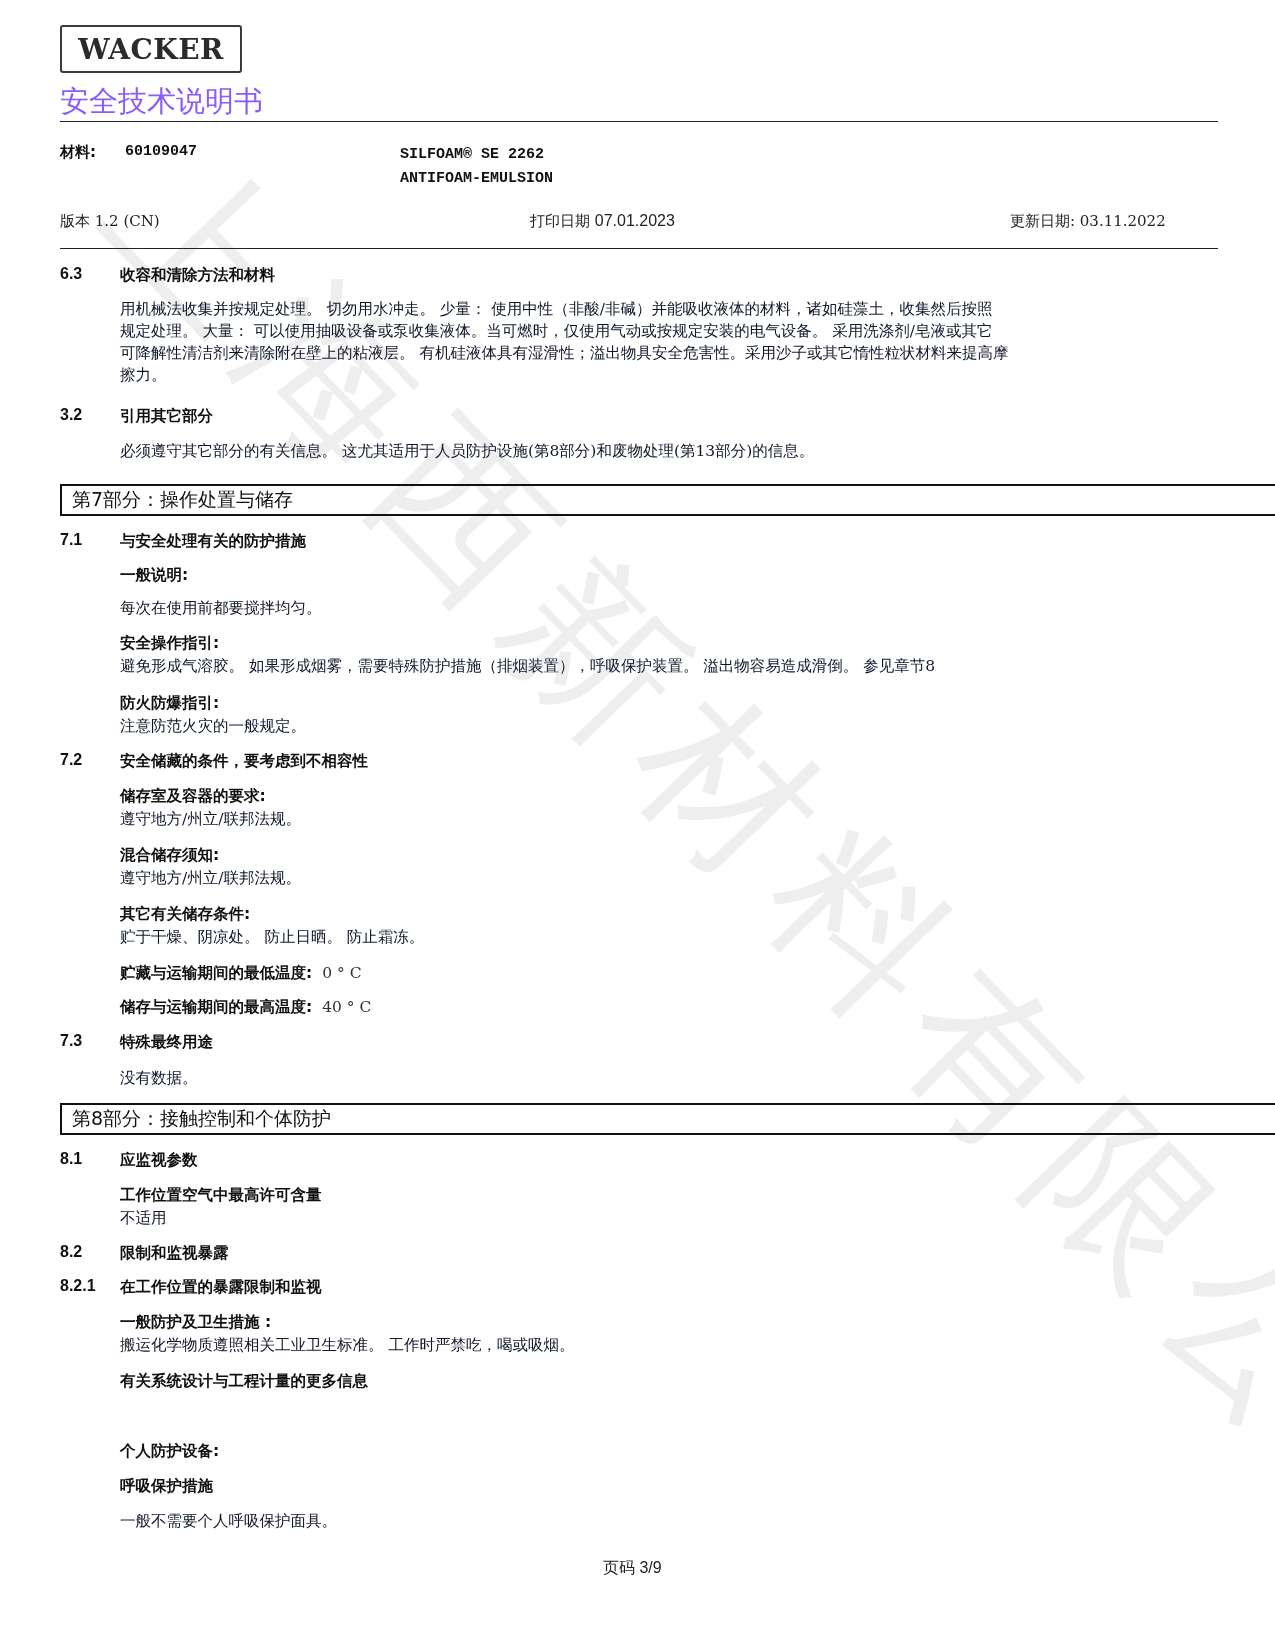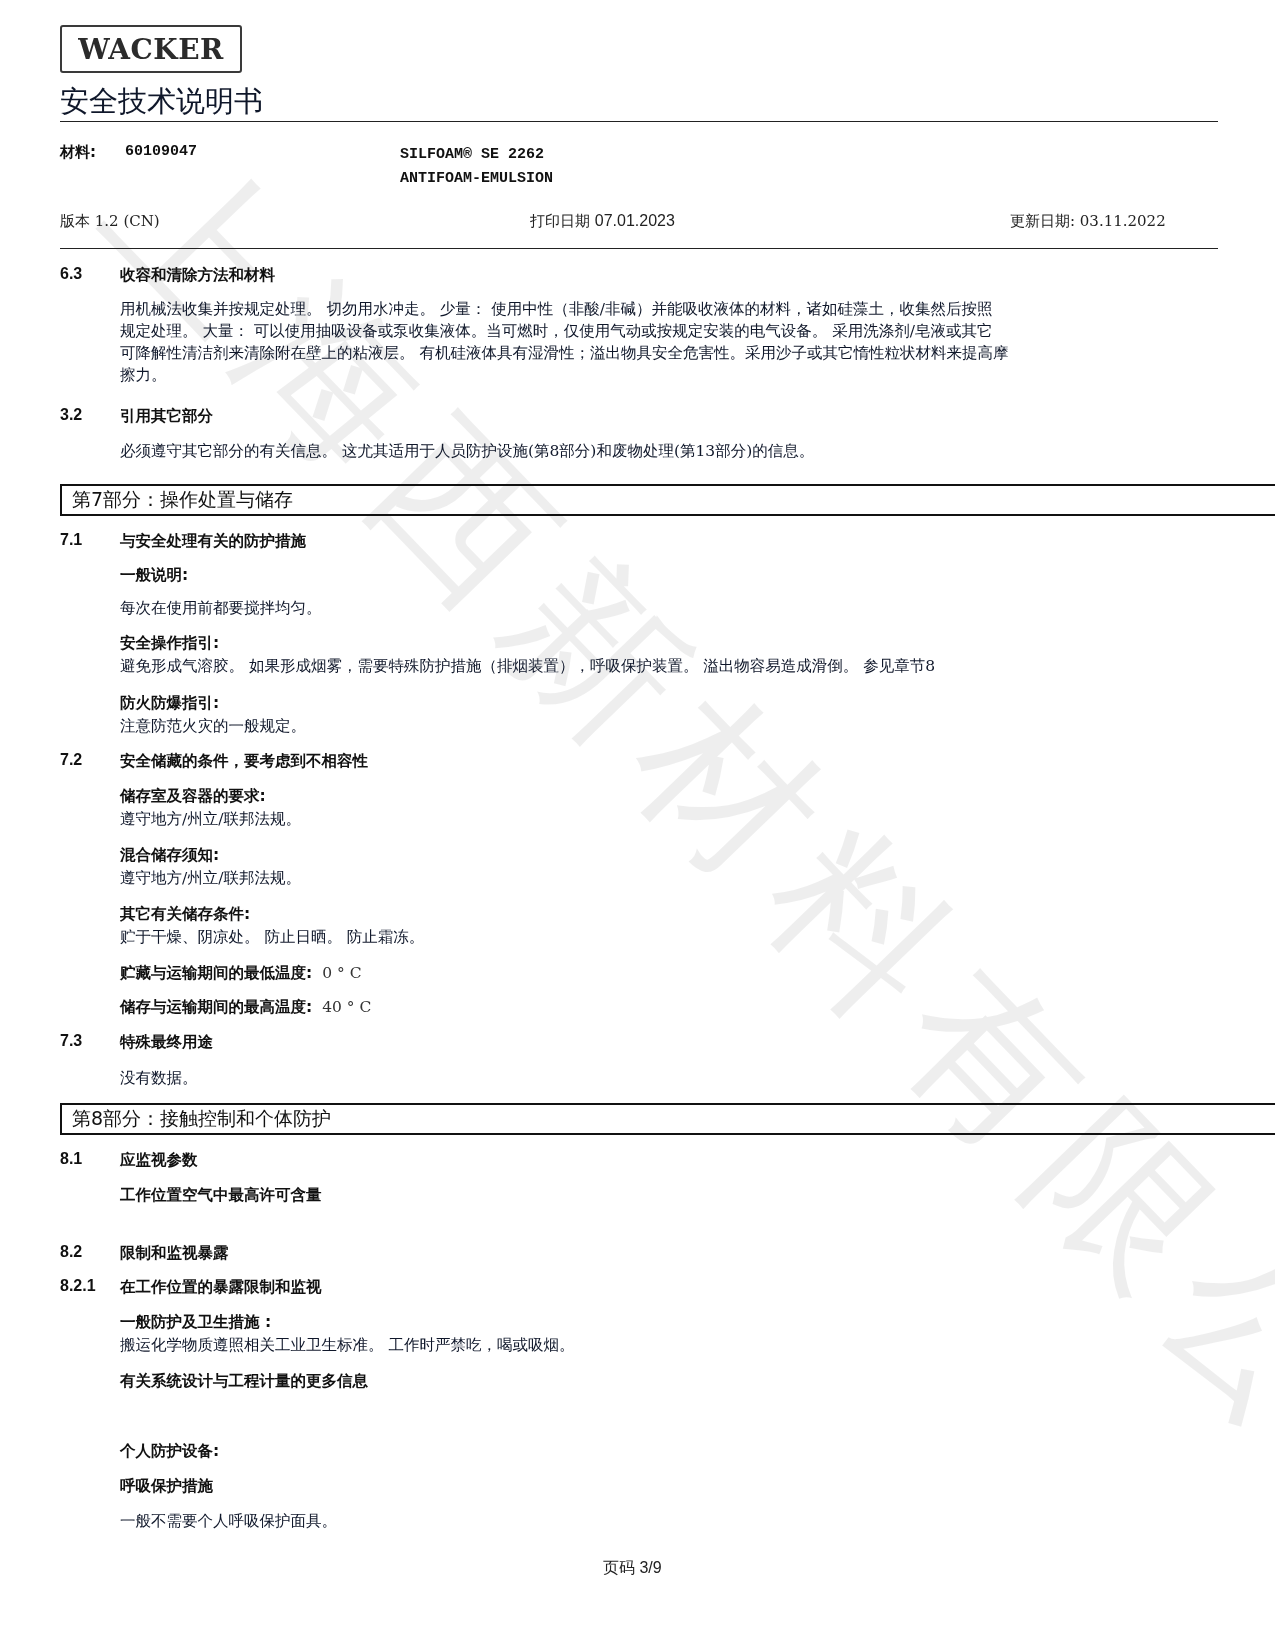--- a/index.html
+++ b/index.html
@@ -1,21 +1,21 @@
 <!DOCTYPE html>
 <html><head>
 <meta charset="utf-8">
 <style>
   html, body { margin:0; padding:0; background:#ffffff; }
   body { width:1275px; height:1650px; position:relative; overflow:hidden; color:#111; font-family:"DejaVu Serif", serif; }
   .watermark { position:absolute; left:0; top:0; width:1275px; height:1650px; pointer-events:none; z-index:0; overflow:hidden; }
   .watermark span { position:absolute; left:-120px; top:680px; width:1700px; transform:rotate(46deg); transform-origin:center; font-family:"DejaVu Sans", sans-serif; font-size:168px; letter-spacing:22px; color:rgba(0,0,0,0.065); white-space:nowrap; text-align:center; }
   .content { position:absolute; left:0; top:0; width:1275px; height:1650px; z-index:1; }
   .logo { position:absolute; left:60px; top:25px; width:182px; height:48px; border:2px solid #3a3a3a; border-radius:3px; box-sizing:border-box; display:flex; align-items:center; justify-content:center; font-family:"DejaVu Serif", serif; font-weight:bold; font-size:28px; color:#2b2b2b; letter-spacing:0.5px; }
-  .doc-title { position:absolute; left:60px; top:82px; font-family:"DejaVu Sans", sans-serif; font-size:29px; color:#0f172a; }
+  .doc-title { position:absolute; left:60px; top:82px; font-family:"DejaVu Sans", sans-serif; font-size:29px; color:#8b5cf6; }
   .rule { position:absolute; left:60px; width:1158px; height:0; border-top:1.5px solid #222; }
   .mat-label { position:absolute; left:60px; top:143px; font-family:"DejaVu Sans", sans-serif; font-weight:bold; font-size:15px; }
   .mat-num { position:absolute; left:125px; top:143px; font-family:"Liberation Mono", monospace; font-weight:bold; font-size:15px; }
   .prod { position:absolute; left:400px; top:143px; font-family:"Liberation Mono", monospace; font-size:15px; line-height:24px; font-weight:bold; }
   .meta { position:absolute; top:212px; font-size:15px; font-family:"DejaVu Serif", serif; color:#222; }
   .meta .sans { font-family:"Liberation Sans", sans-serif; font-size:16px; }
   .sec-num { position:absolute; left:60px; font-family:"Liberation Sans", sans-serif; font-weight:bold; font-size:16px; }
   .sec-title { position:absolute; left:120px; font-family:"DejaVu Sans", sans-serif; font-weight:bold; font-size:15.5px; }
   .body-text { position:absolute; left:120px; width:1080px; font-family:"DejaVu Serif", serif; font-size:15.5px; line-height:22px; color:#0f172a; }
   .sub-title { position:absolute; left:120px; font-family:"DejaVu Sans", sans-serif; font-weight:bold; font-size:15.5px; }
@@ -95,20 +95,21 @@
   <div class="sec-title" style="top:1032px;">特殊最终用途</div>
   <div class="body-text" style="top:1067px;">没有数据。</div>
 
   <div class="part-box" style="top:1103px;">
     <span>第8部分：接触控制和个体防护</span>
   </div>
 
   <div class="sec-num" style="top:1150px;">8.1</div>
   <div class="sec-title" style="top:1150px;">应监视参数</div>
   <div class="sub-title" style="top:1185px;">工作位置空气中最高许可含量</div>
+  <div class="body-text" style="top:1207px;">不适用</div>
 
   <div class="sec-num" style="top:1243px;">8.2</div>
   <div class="sec-title" style="top:1243px;">限制和监视暴露</div>
 
   <div class="sec-num" style="top:1277px;">8.2.1</div>
   <div class="sec-title" style="top:1277px;">在工作位置的暴露限制和监视</div>
   <div class="sub-title" style="top:1312px;">一般防护及卫生措施 :</div>
   <div class="body-text" style="top:1334px;">搬运化学物质遵照相关工业卫生标准。 工作时严禁吃，喝或吸烟。</div>
   <div class="sub-title" style="top:1371px;">有关系统设计与工程计量的更多信息</div>
   <div class="sub-title" style="top:1441px;">个人防护设备:</div>

